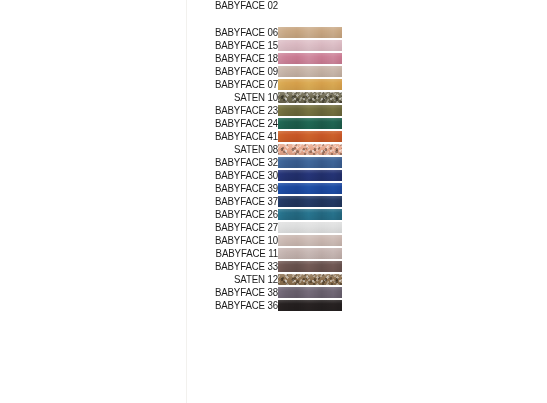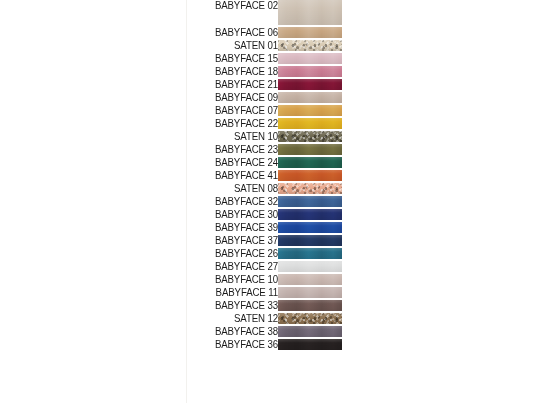--- a/index.html
+++ b/index.html
@@ -8,21 +8,21 @@
     font-family:"Liberation Sans","DejaVu Sans",sans-serif;
   }
   #chart{
     position:absolute;left:186px;top:0px;width:155px;height:403px;
     border-left:1px solid #f2f1ee;
   }
   .row{
     display:flex;align-items:flex-start;
     height:13px;
   }
-  .row.tall{height:27px;}
+  .row.tall{height:27px;flex-direction:column;}
   .label{
     width:91px;flex:0 0 91px;
     text-align:right;
     font-size:10px;
     line-height:12px;
     letter-spacing:-0.15px;
     color:#1b1b1b;
     white-space:nowrap;
     padding-right:0px;
     font-stretch:condensed;
@@ -96,59 +96,41 @@
         <div class="swatch velvet" style="background: rgb(207, 195, 181);"></div>
       </div>
     </div>
     <div class="row">
       <div class="label">BABYFACE 06</div>
       <div class="swatchwrap">
         <div class="swatch velvet" style="background: rgb(201, 168, 132);"></div>
       </div>
     </div>
     <div class="row">
-      <div class="label">SATEN 01</div>
-      <div class="swatchwrap">
-        <div class="swatch mottled" style="background: rgb(217, 203, 180);"></div>
-      </div>
-    </div>
-    <div class="row">
       <div class="label">BABYFACE 15</div>
       <div class="swatchwrap">
         <div class="swatch velvet" style="background: rgb(220, 188, 196);"></div>
       </div>
     </div>
     <div class="row">
       <div class="label">BABYFACE 18</div>
       <div class="swatchwrap">
         <div class="swatch velvet" style="background: rgb(204, 127, 150);"></div>
       </div>
     </div>
     <div class="row">
-      <div class="label">BABYFACE 21</div>
-      <div class="swatchwrap">
-        <div class="swatch velvet" style="background: rgb(125, 20, 51);"></div>
-      </div>
-    </div>
-    <div class="row">
       <div class="label">BABYFACE 09</div>
       <div class="swatchwrap">
         <div class="swatch velvet" style="background: rgb(198, 179, 166);"></div>
       </div>
     </div>
     <div class="row">
       <div class="label">BABYFACE 07</div>
       <div class="swatchwrap">
         <div class="swatch velvet" style="background: rgb(216, 164, 78);"></div>
-      </div>
-    </div>
-    <div class="row">
-      <div class="label">BABYFACE 22</div>
-      <div class="swatchwrap">
-        <div class="swatch velvet" style="background: rgb(224, 177, 31);"></div>
       </div>
     </div>
     <div class="row">
       <div class="label">SATEN 10</div>
       <div class="swatchwrap">
         <div class="swatch mottled" style="background: rgb(111, 106, 82);"></div>
       </div>
     </div>
     <div class="row">
       <div class="label">BABYFACE 23</div>

